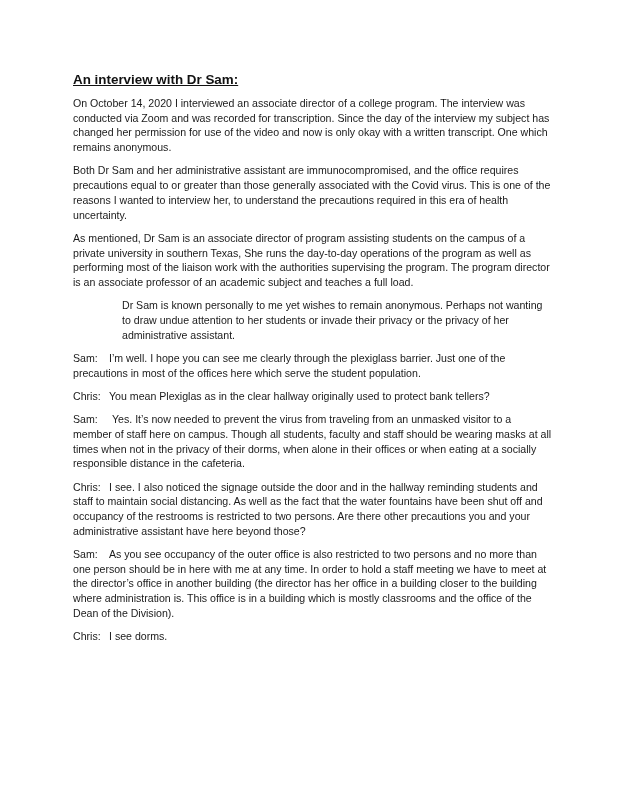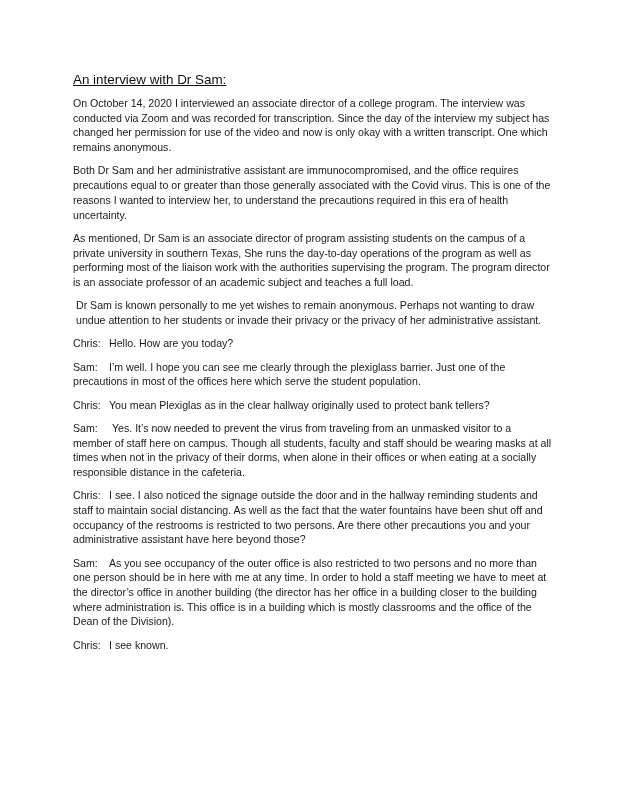--- a/index.html
+++ b/index.html
@@ -3,41 +3,40 @@
   <meta charset="utf-8">
   <style>
     html, body { margin: 0; padding: 0; background: #ffffff; }
     body { width: 618px; height: 800px; overflow: hidden; position: relative; }
     .page {
       position: absolute; left: 73px; top: 71px; width: 480px;
       font-family: "Liberation Sans", sans-serif; color: #1a1a1a;
       font-size: 10.6px; line-height: 14.7px;
     }
     h1 {
-      font-size: 13.4px; font-weight: normal; text-decoration: underline;
+      font-size: 13.4px; font-weight: bold; text-decoration: underline;
       margin: 0 0 7px 0; line-height: 18px; color: #111;
     }
     p { margin: 0 0 8.6px 0; }
     .spk { display: inline-block; width: 36px; }
     .spk.sam { width: 36px; }
     .indent { display: inline-block; width: 36px; }
-    .lead-space { padding-left: 3px; }
+    .lead-space { padding-left: 3px; margin-left: 46px; }
   </style>
 </head>
 <body>
 
 <div class="page">
   <h1>An interview with Dr Sam:</h1>
 
   <p>On October 14, 2020 I interviewed an associate director of a college program. The interview was conducted via Zoom and was recorded for transcription. Since the day of the interview my subject has changed her permission for use of the video and now is only okay with a written transcript. One which remains anonymous.</p>
   <p>Both Dr Sam and her administrative assistant are immunocompromised, and the office requires precautions equal to or greater than those generally associated with the Covid virus. This is one of the reasons I wanted to interview her, to understand the precautions required in this era of health uncertainty.</p>
   <p>As mentioned, Dr Sam is an associate director of program assisting students on the campus of a private university in southern Texas, She runs the day-to-day operations of the program as well as performing most of the liaison work with the authorities supervising the program.  The program director is an associate professor of an academic subject and teaches a full load.</p>
   <p class="lead-space">Dr Sam is known personally to me yet wishes to remain anonymous. Perhaps not wanting to draw undue attention to her students or invade their privacy or the privacy of her administrative assistant.</p>
 
-  <p><span class="spk">Chris:</span><span>Hello. How are you today?</span></p>
   <p><span class="spk sam">Sam:</span><span>I’m well. I hope you can see me clearly through the plexiglass barrier. Just one of the precautions in most of the offices here which serve the student population.</span></p>
   <p><span class="spk">Chris:</span><span>You mean Plexiglas as in the clear hallway originally used to protect bank tellers?</span></p>
   <p><span class="spk sam" style="width:39px">Sam:</span><span>Yes. It’s now needed to prevent the virus from traveling from an unmasked visitor to a member of staff here on campus.  Though all students, faculty and staff should be wearing masks at all times when not in the privacy of their dorms, when alone in their offices or when eating at a socially responsible distance in the cafeteria.</span></p>
   <p><span class="spk">Chris:</span><span>I see. I also noticed the signage outside the door and in the hallway reminding students and staff to maintain social distancing. As well as the fact that the water fountains have been shut off and occupancy of the restrooms is restricted to two persons. Are there other precautions you and your administrative assistant have here beyond those?</span></p>
   <p><span class="spk sam">Sam:</span><span>As you see occupancy of the outer office is also restricted to two persons and no more than one person should be in here with me at any time.  In order to hold a staff meeting we have to meet at the director’s office in another building (the director has her office in a building closer to the building where administration is. This office is in a building which is mostly classrooms and the office of the Dean of the Division).</span></p>
-  <p><span class="spk">Chris:</span><span>I see known.</span></p>
+  <p><span class="spk">Chris:</span><span>I see dorms.</span></p>
 
 </div>
 
 </body></html>

